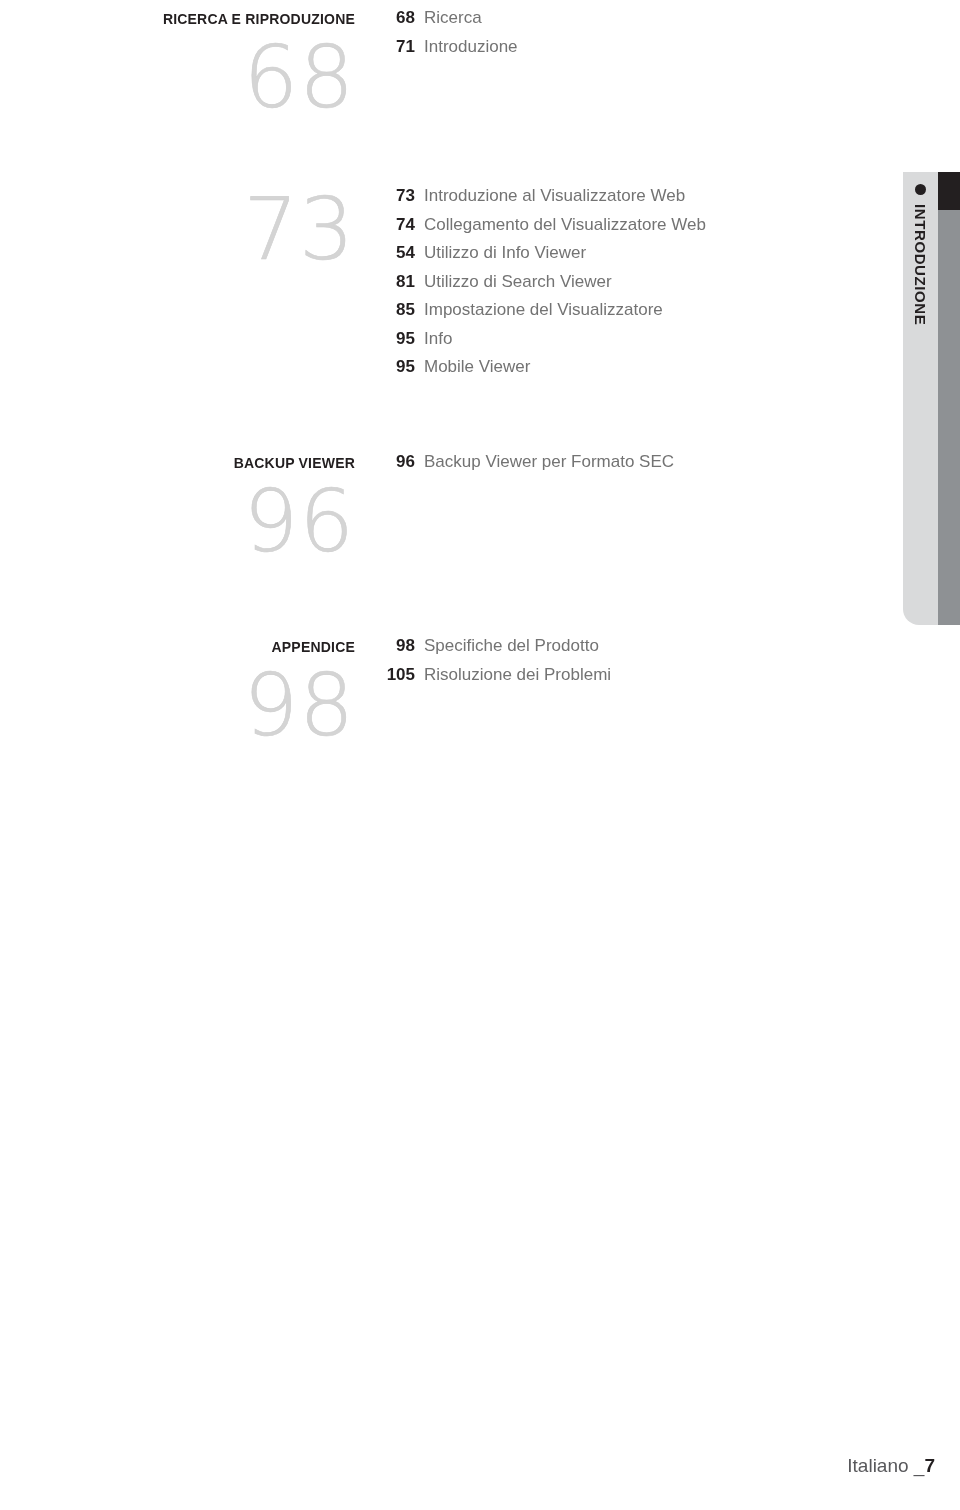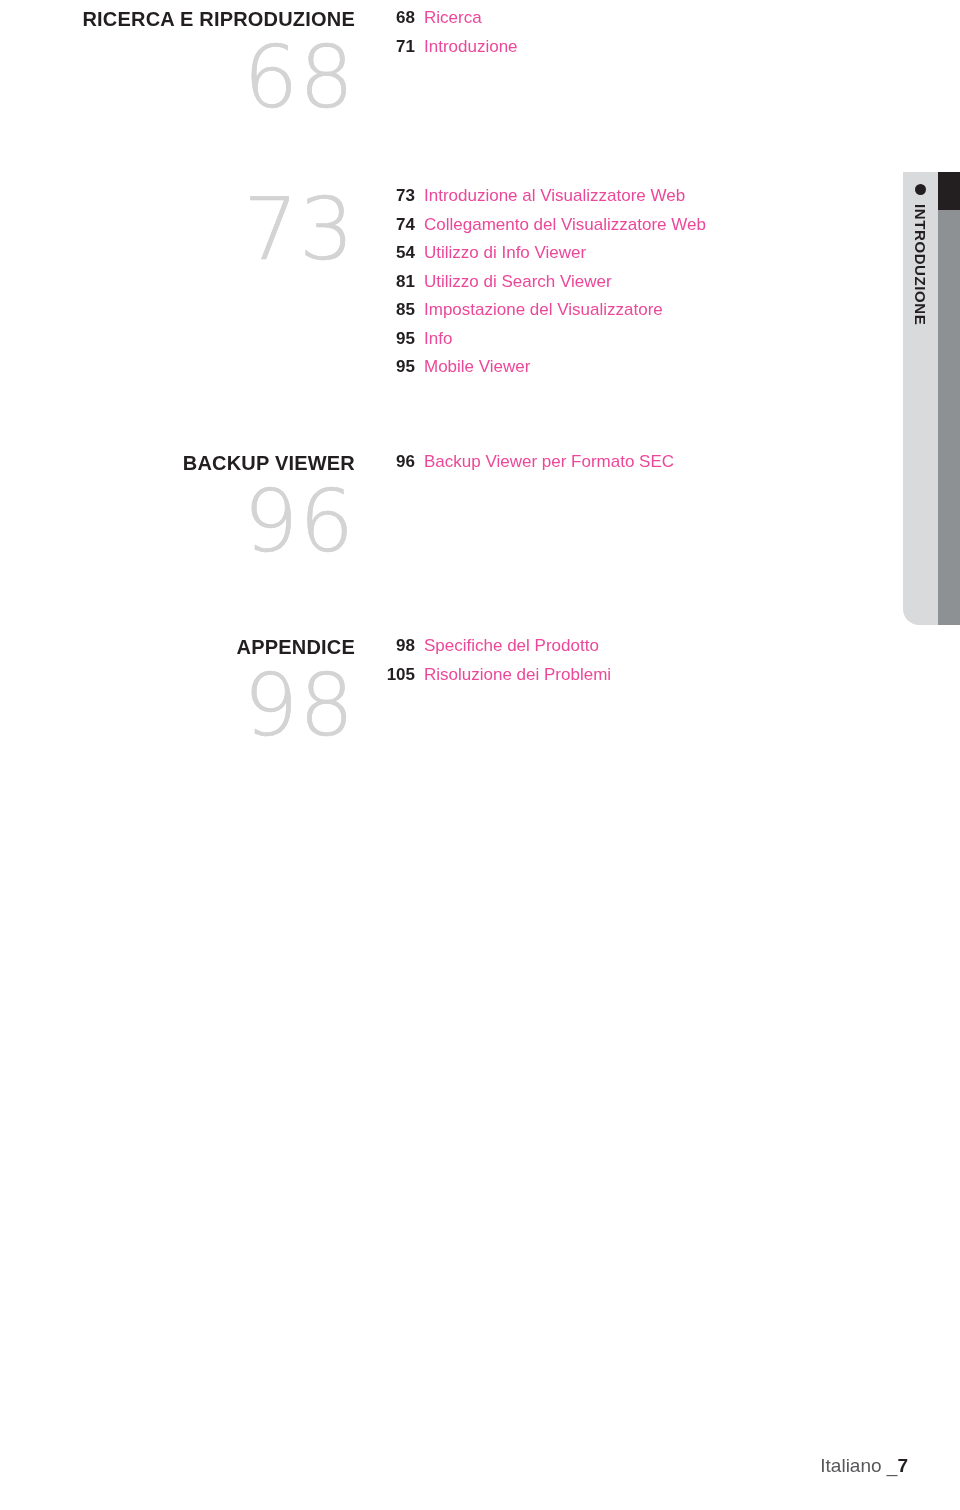--- a/index.html
+++ b/index.html
@@ -31,21 +31,21 @@
   }
 
   .sec-head-col {
     position: absolute;
     left: 0;
     width: 355px;
     text-align: right;
   }
 
   .sec-title {
-    font-size: 20px;
+    font-size: 14px;
     font-weight: bold;
     letter-spacing: 0.2px;
     line-height: 26px;
     color: #231f20;
     white-space: nowrap;
   }
 
   .sec-bignum {
     font-size: 86px;
     line-height: 86px;
@@ -75,21 +75,21 @@
     font-size: 17px;
     font-weight: bold;
     color: #231f20;
     flex: 0 0 40px;
   }
 
   .entry-label {
     margin-left: 9px;
     font-size: 17px;
     font-weight: normal;
-    color: #ec4899;
+    color: #737373;
     white-space: nowrap;
   }
 
   
   .side-tab {
     position: absolute;
     left: 903px;
     top: 172px;
     width: 35px;
     height: 453px;
@@ -144,20 +144,21 @@
 
   
   .footer {
     position: absolute;
     left: 0;
     top: 1455px;
     width: 908px;
     text-align: right;
     font-size: 19px;
     color: #58585b;
+    padding-left: 27px;
   }
   .footer .pg {
     font-weight: bold;
     color: #231f20;
   }
 </style>
 </head>
 <body>
 
 <div class="page">

